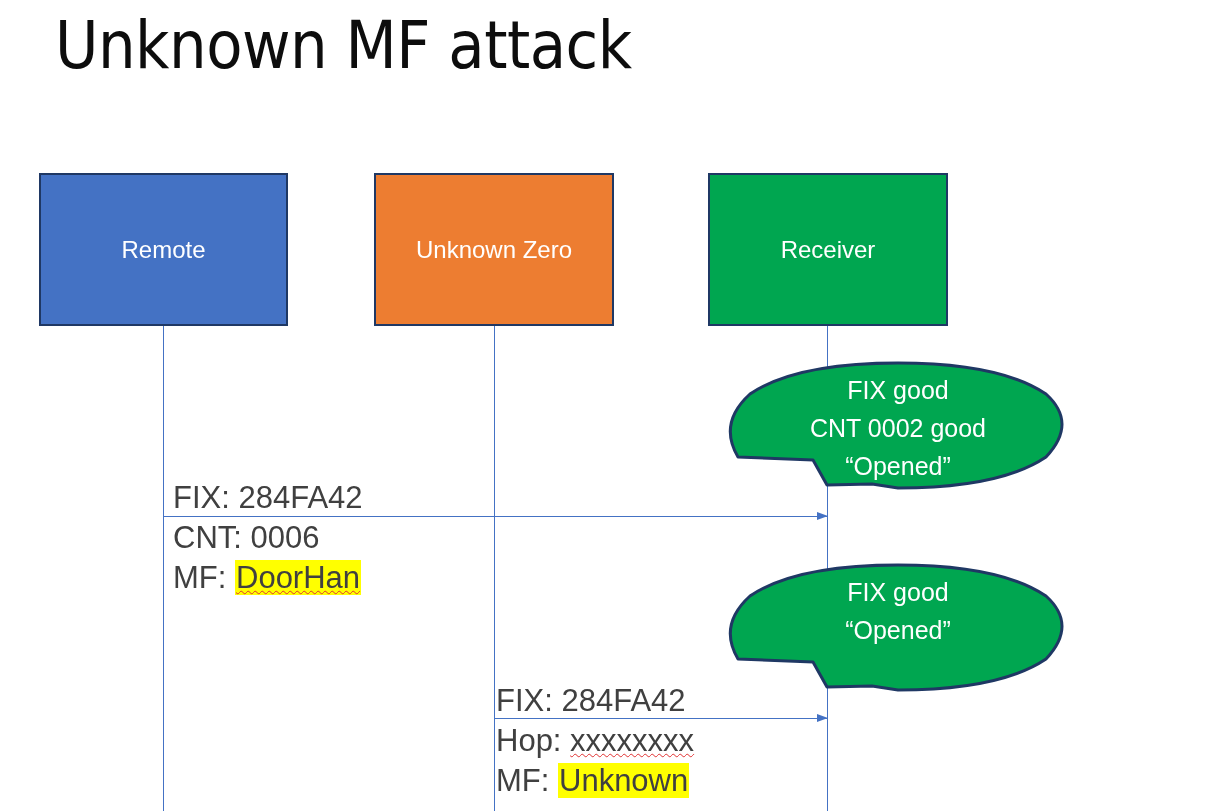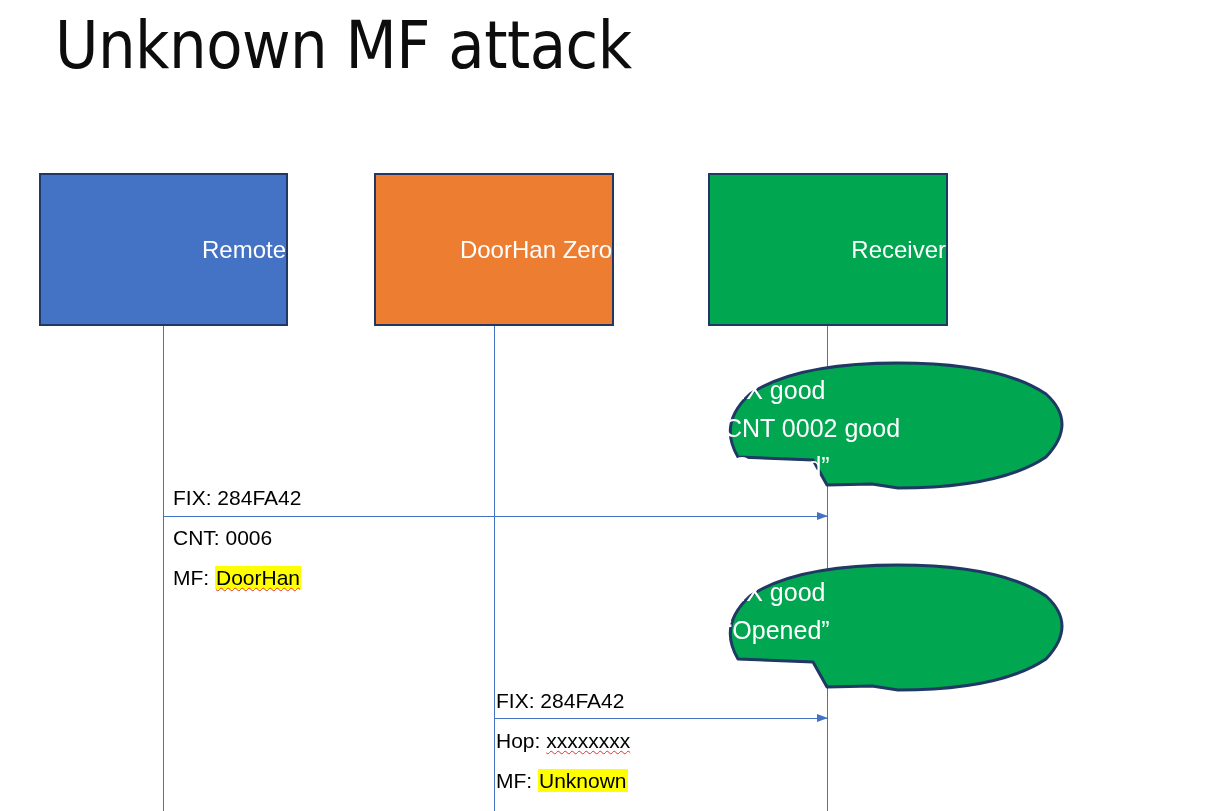--- a/index.html
+++ b/index.html
@@ -50,21 +50,21 @@
 
   
   .actor-box {
     position: absolute;
     top: 173px;
     height: 153px;
     border: 2px solid #1f3864;
     box-sizing: border-box;
     display: flex;
     align-items: center;
-    justify-content: flex-end;
+    justify-content: center;
     color: #ffffff;
     font-size: 24px;
     font-weight: 400;
   }
   .actor-box.remote   { left: 39px;  width: 249px; background: #4472c4; }
   .actor-box.flipper  { left: 374px; width: 240px; background: #ed7d31; }
   .actor-box.receiver { left: 708px; width: 240px; background: #00a650; }
 
   
   .msg-arrow {
@@ -81,23 +81,23 @@
     border-top: 4.5px solid transparent;
     border-bottom: 4.5px solid transparent;
     border-left: 11px solid #4472c4;
   }
   .msg-arrow.first  { left: 163px; width: 664px; top: 516px; }
   .msg-arrow.second { left: 494px; width: 333px; top: 718px; }
 
   
   .msg-text {
     position: absolute;
-    font-size: 21px;
+    font-size: 31px;
     line-height: 40px;
-    color: #000000;
+    color: #404040;
     white-space: nowrap;
   }
   .msg-text.first  { left: 173px; top: 478px; }
   .msg-text.second { left: 496px; top: 681px; }
   .msg-line { display: block; height: 40px; }
 
   .hl {
     background: #ffff00;
     padding: 0 1px;
   }
@@ -125,21 +125,21 @@
     top: 0;
     width: 348px;
     height: 156px;
     overflow: visible;
   }
   .bubble-text {
     position: absolute;
     left: 0;
     top: 10px;
     width: 348px;
-    text-align: left;
+    text-align: center;
     color: #ffffff;
     font-size: 25px;
     line-height: 38px;
     pointer-events: none;
   }
   .bubble-text span { display: block; }
 </style>
 </head>
 <body>
 
@@ -148,21 +148,21 @@
   <div class="slide-title">Unknown MF attack</div>
 
   <div class="lifeline remote"></div>
   <div class="lifeline flipper"></div>
   <div class="lifeline receiver"></div>
 
   <div class="actor-box remote">
     <span>Remote</span>
   </div>
   <div class="actor-box flipper">
-    <span>DoorHan Zero</span>
+    <span>Unknown Zero</span>
   </div>
   <div class="actor-box receiver">
     <span>Receiver</span>
   </div>
 
   <div class="msg-arrow first"></div>
   <div class="msg-text first">
     <span class="msg-line"><span>FIX:</span>
       <span>284FA42</span></span>
     <span class="msg-line"><span>CNT:</span>

